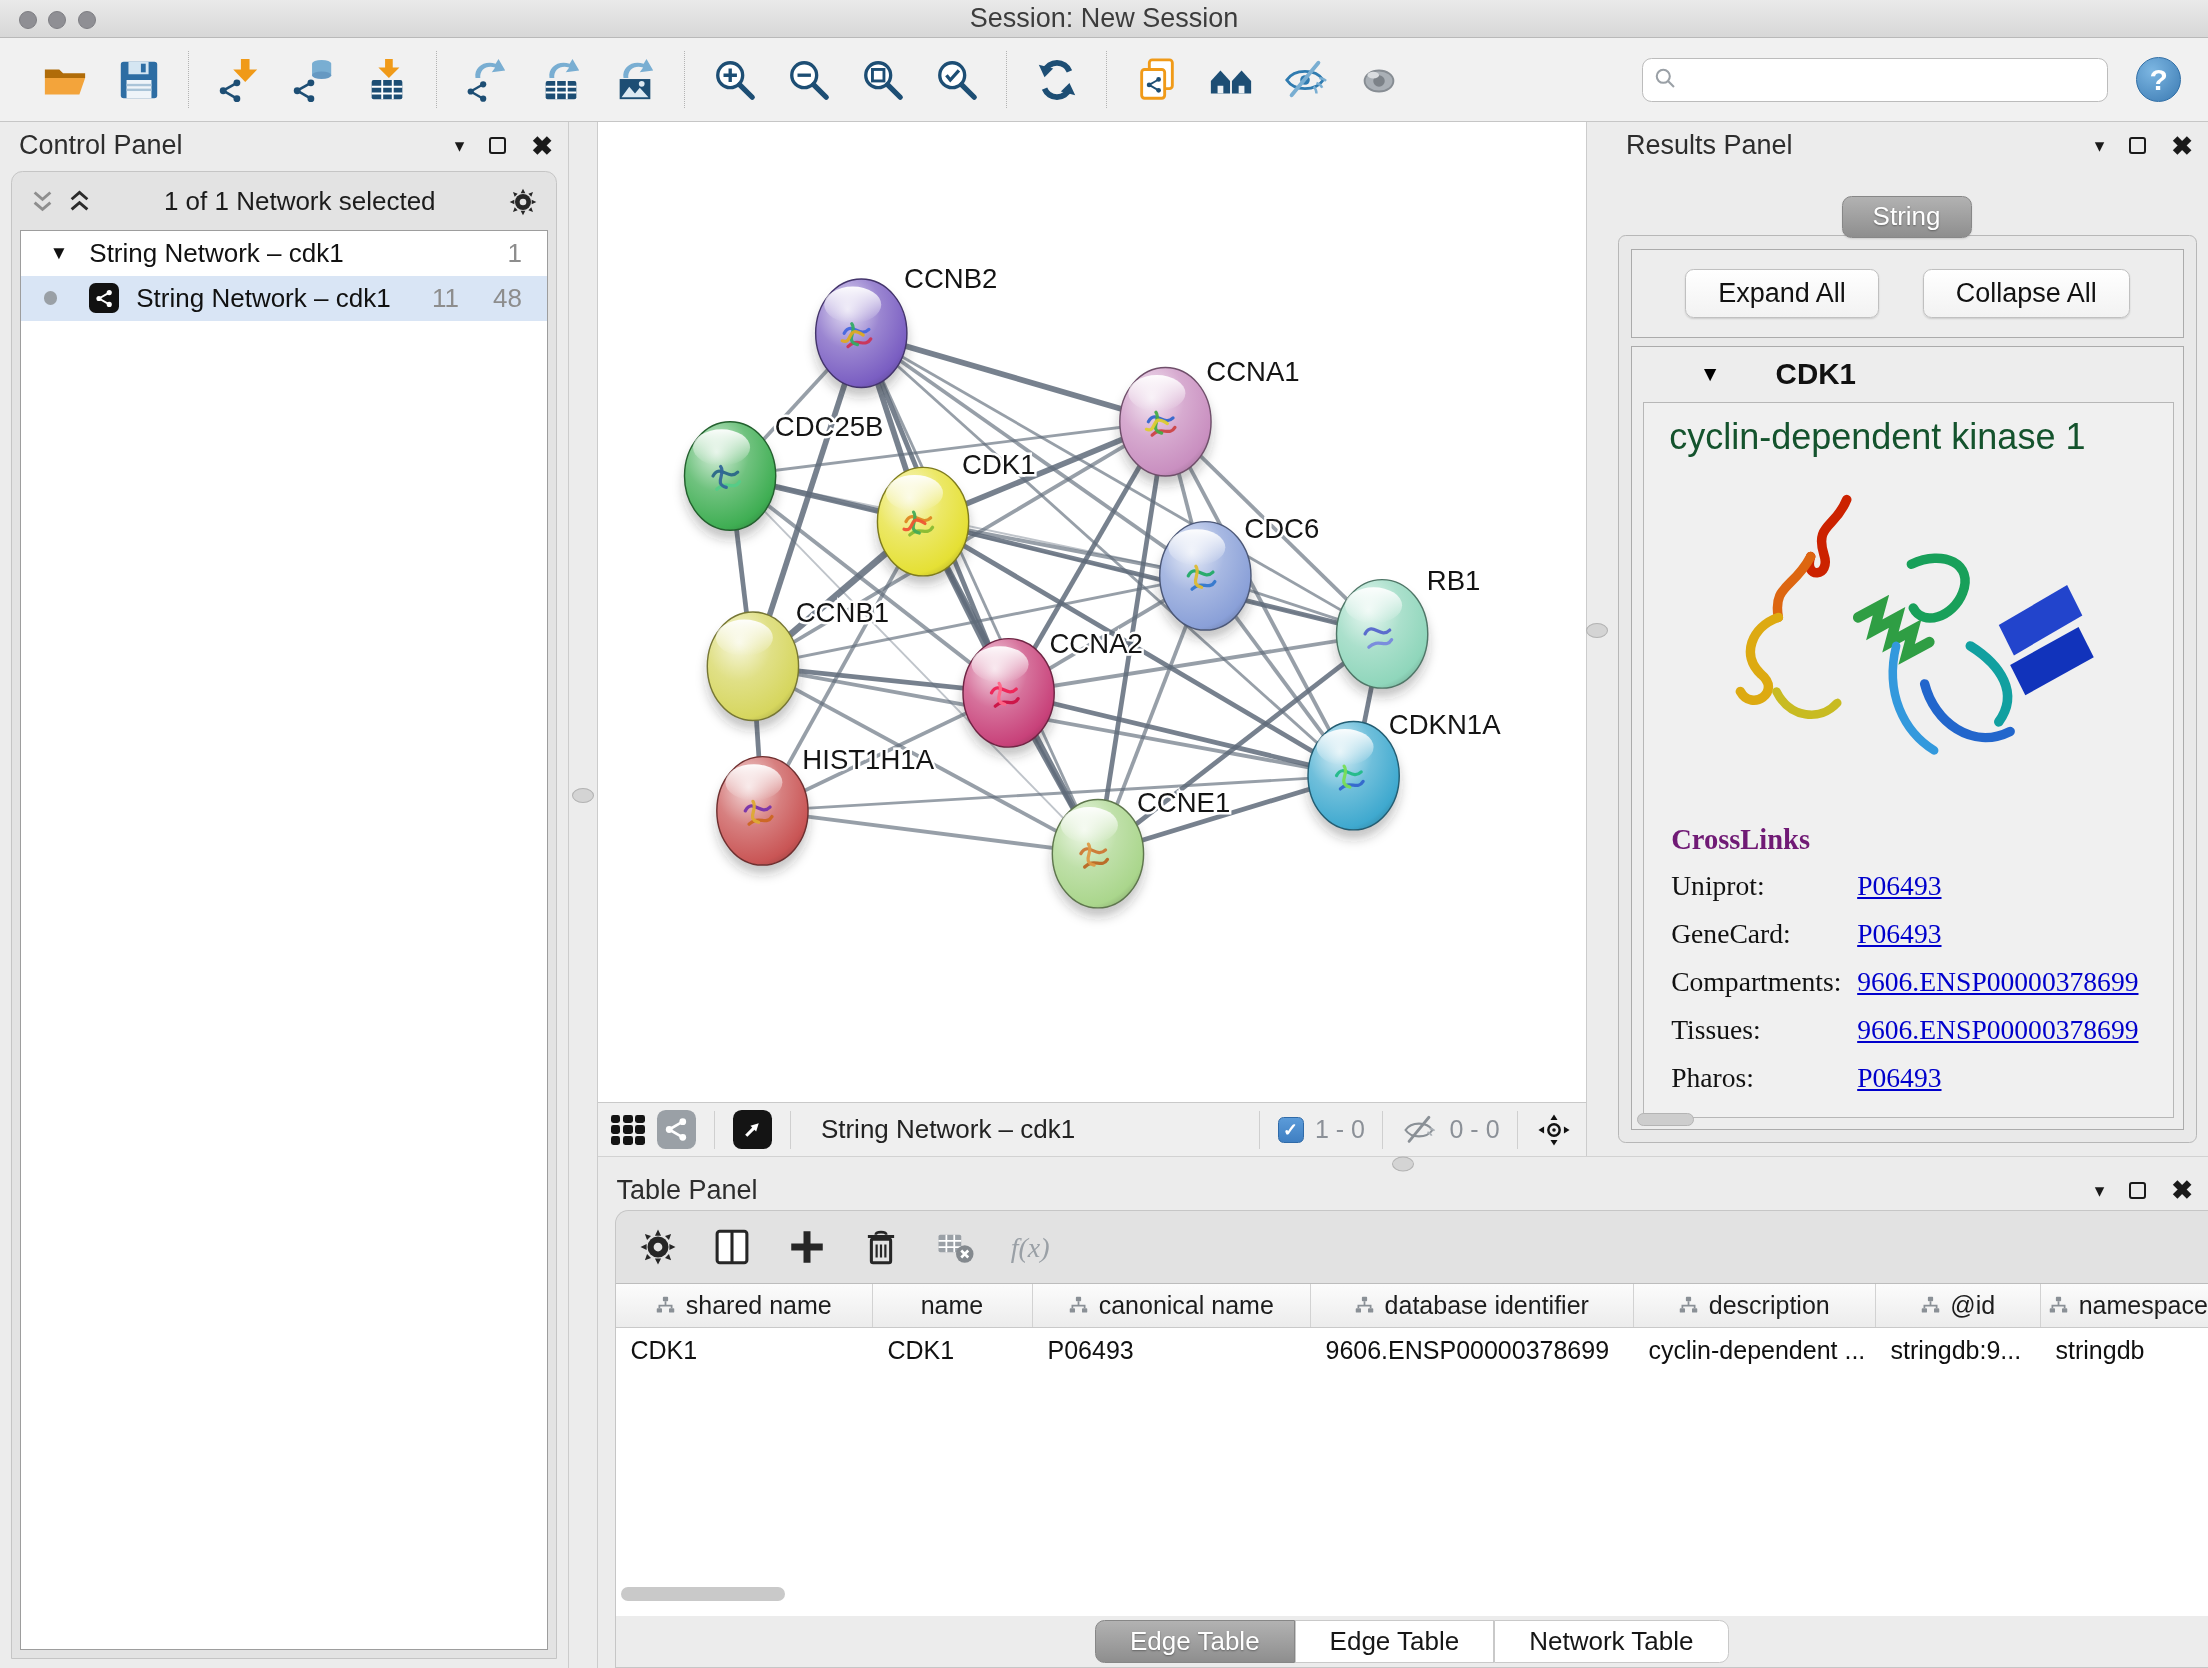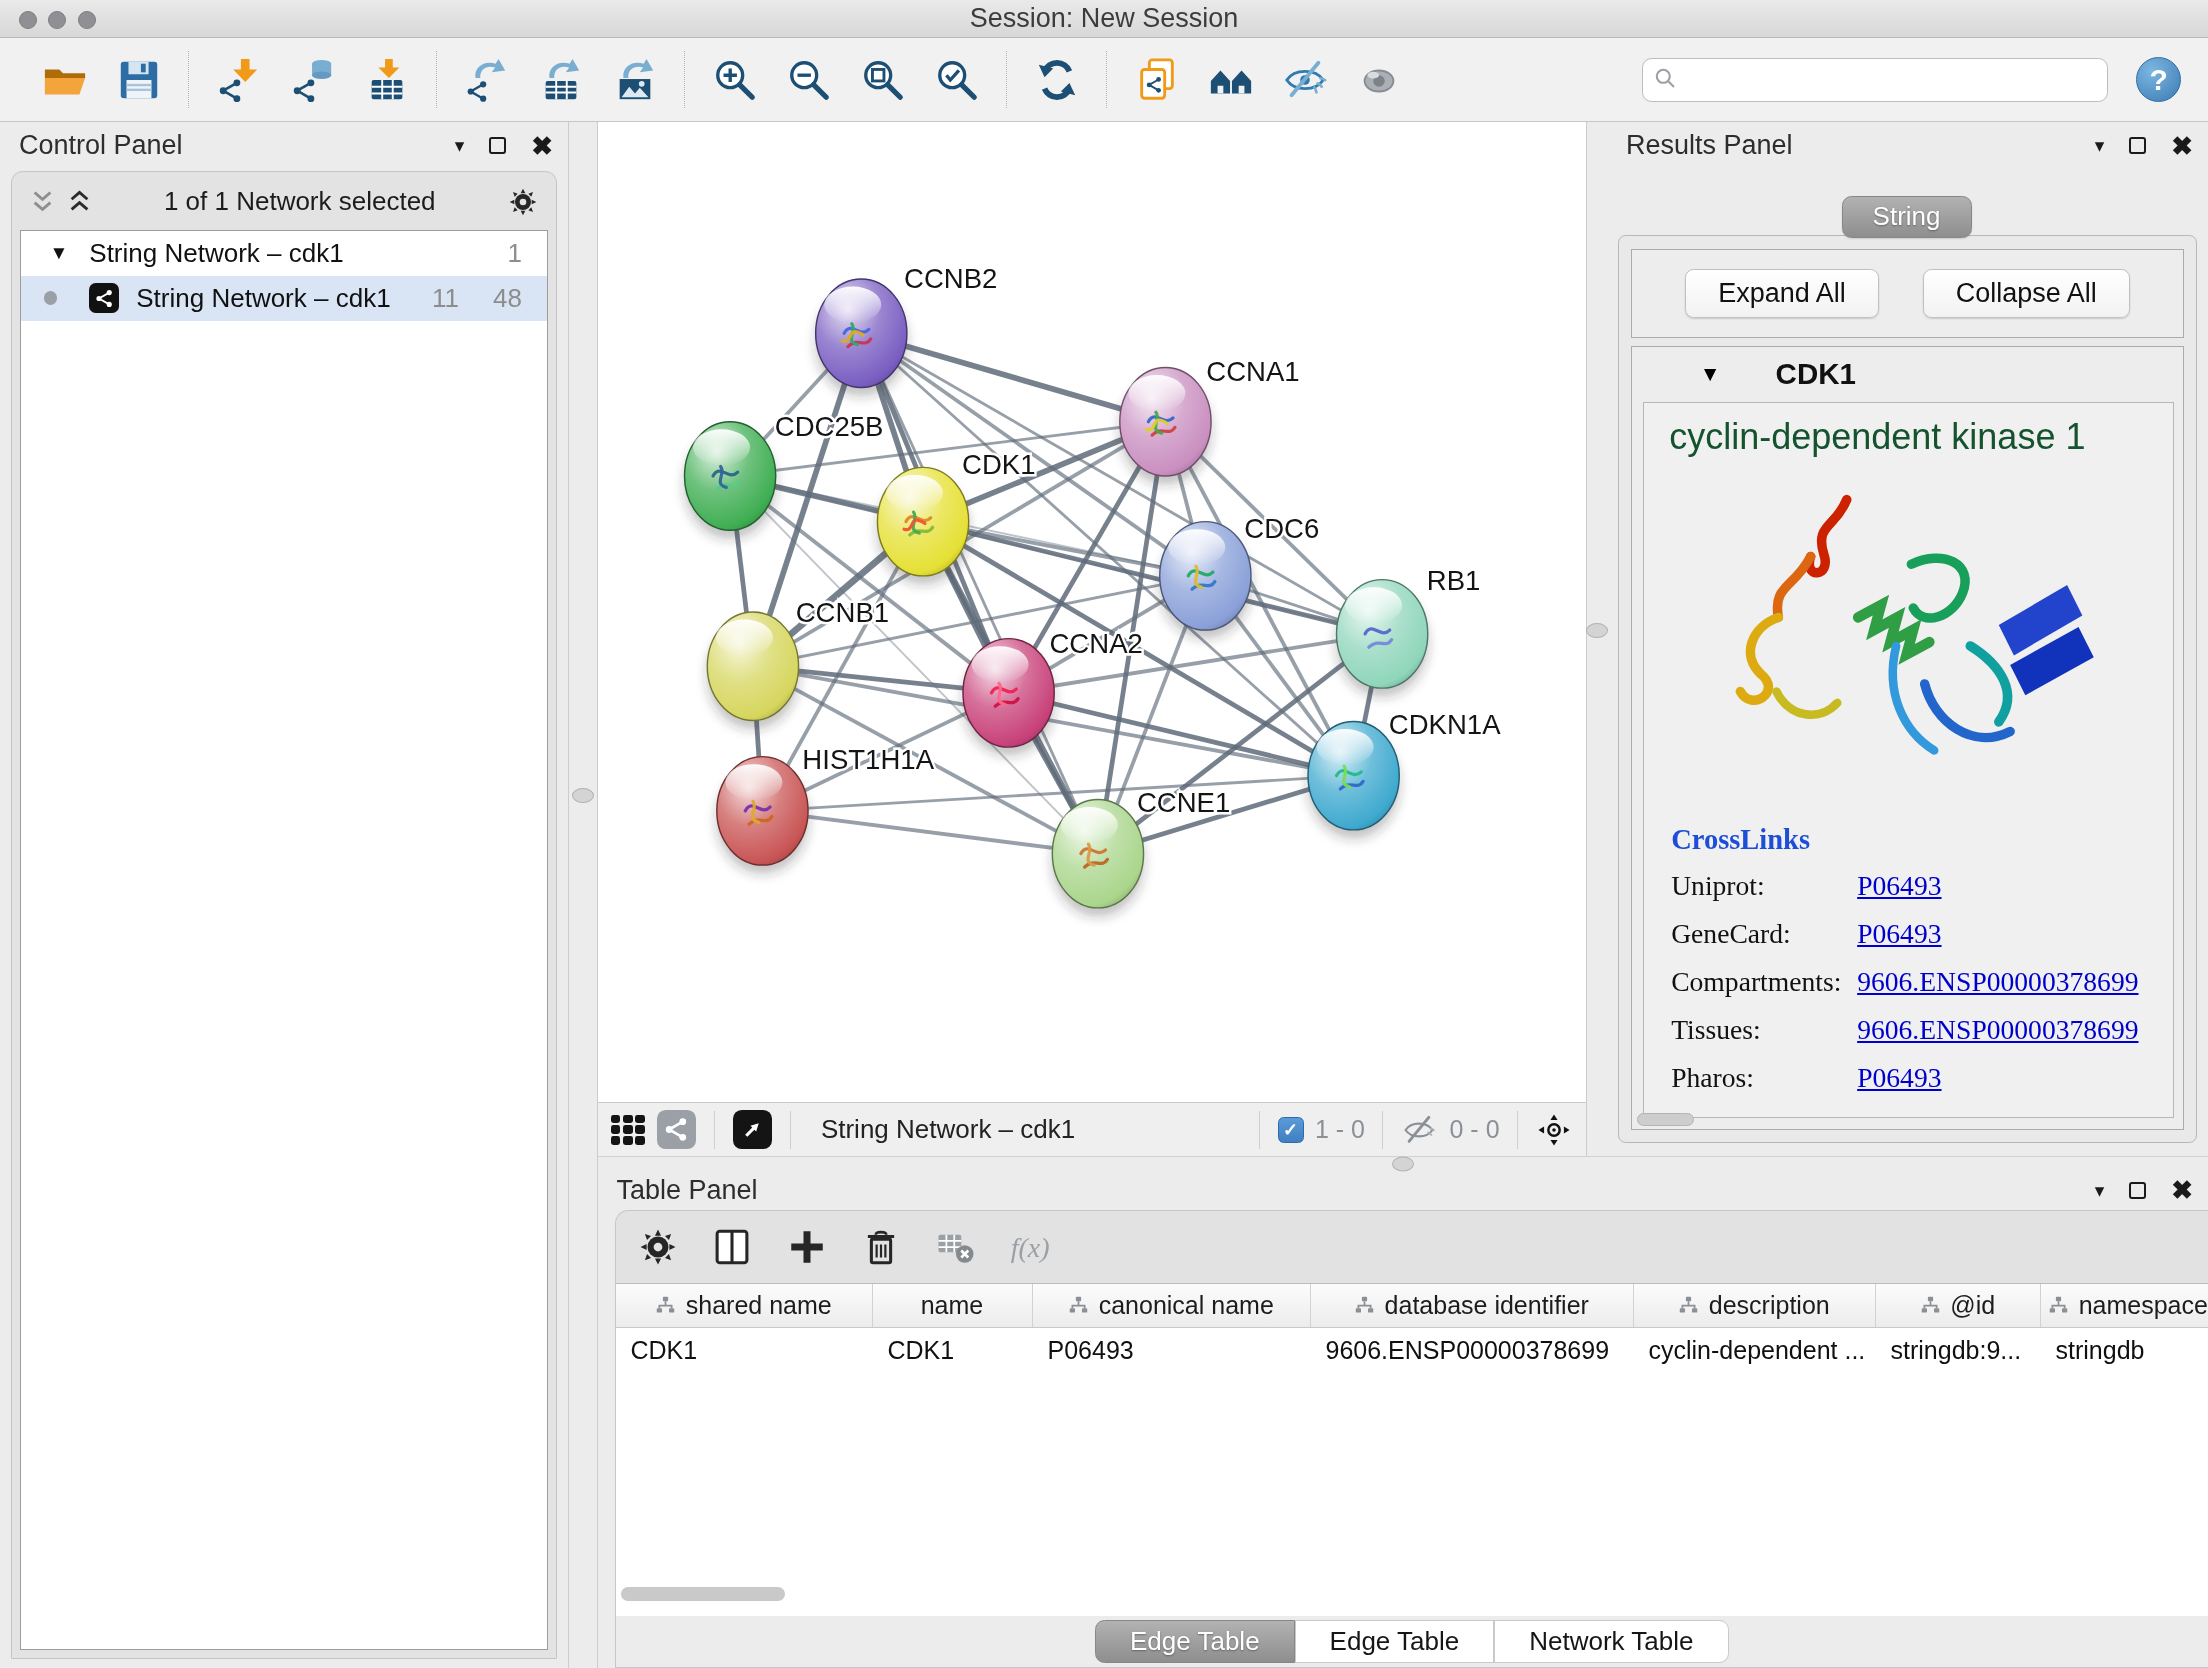--- a/index.html
+++ b/index.html
@@ -92,21 +92,21 @@
   .rp-actions { border:1px solid #ababab; background:#ededed; padding:19px 0; display:flex; justify-content:center; gap:44px; }
   .rp-btn { height:49px; padding:0 32px; background:linear-gradient(#ffffff,#f2f2f2); border:1px solid #c0c0c0; border-radius:8.6px; font-size:27px; color:#111; cursor:pointer; box-shadow:0 1px 1.9px rgba(0,0,0,.15); font-family:inherit; }
   .rp-list { border:1px solid #ababab; margin-top:7.6px; flex:1; background:#ededed; display:flex; flex-direction:column; position:relative; min-height:0; }
   .entry-header { height:55px; display:flex; align-items:center; padding-left:68px; flex:none; }
   .entry-header .tri { font-size:21px; }
   .entry-name { margin-left:55px; font-size:29.5px; font-weight:bold; color:#111; }
   .entry-body { margin:0 9.5px 11.4px 11.4px; background:#f0f0f0; border:1px solid #b7b7b7; flex:1; padding:13.3px 0 0 0; display:flex; flex-direction:column; align-items:stretch; overflow:hidden; }
   .entry-desc { font-size:36px; color:#14532d; padding-left:25px; }
   .protein-wrap { display:flex; justify-content:center; padding:15px 0 5.7px 0; }
   .crosslinks { font-family:"Liberation Serif", serif; padding:3.8px 0 0 27px; }
-  .crosslinks-title { font-size:28.5px; font-weight:bold; color:#1d4ed8; margin-bottom:13.3px; }
+  .crosslinks-title { font-size:28.5px; font-weight:bold; color:#701a75; margin-bottom:13.3px; }
   .cl-row { display:flex; margin-bottom:16px; }
   .cl-label { width:186px; font-size:27.6px; color:#111; flex:none; }
   .cl-value { font-size:27.6px; color:#0000cc; text-decoration:underline; cursor:pointer; }
   .rp-scroll { position:absolute; left:4.8px; bottom:3.8px; width:57px; height:12.4px; background:#cdcdcd; border:1px solid #b4b4b4; border-radius:6.7px; cursor:pointer; }
 
   
   .table-panel { flex:1; display:flex; flex-direction:column; background:#ececec; min-height:0; }
   .tp-header { height:40px; display:flex; align-items:center; flex:none; }
   .tp-box { flex:1; margin-left:17px; background:#e2e2e2; border:1px solid #c6c6c6; border-right:none; border-radius:13.3px 0 0 0; display:flex; flex-direction:column; min-height:0; }
   .tp-toolbar { height:72px; flex:none; display:flex; align-items:center; padding-left:19px; gap:28.5px; }

